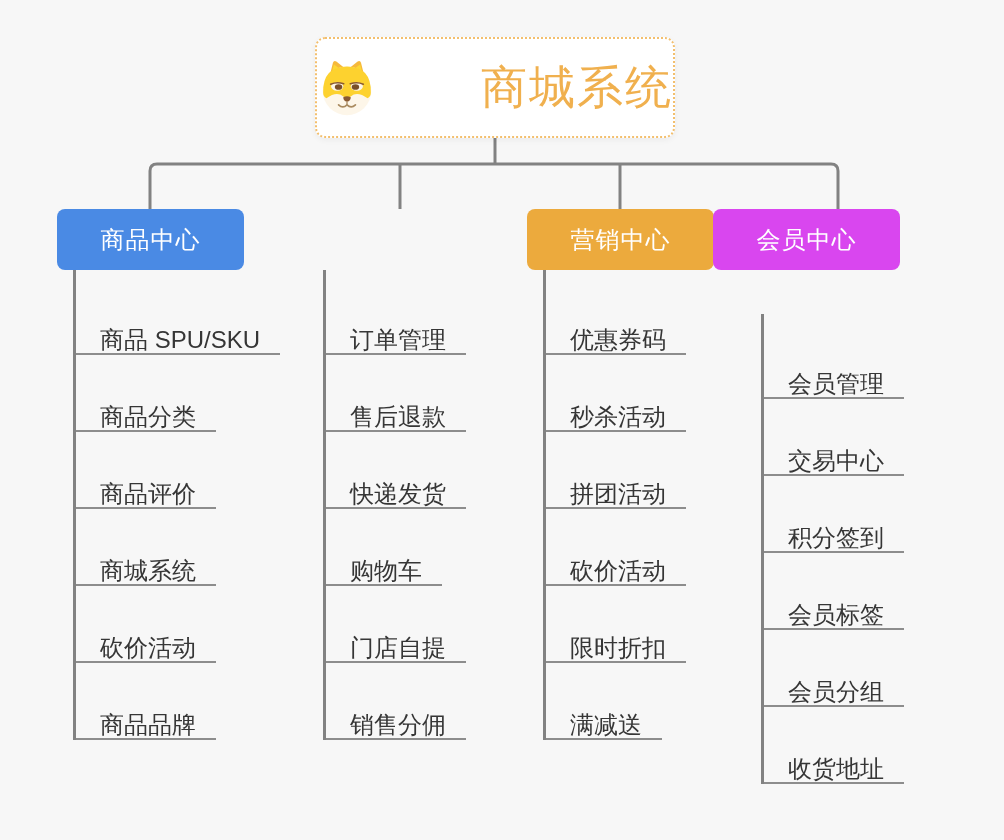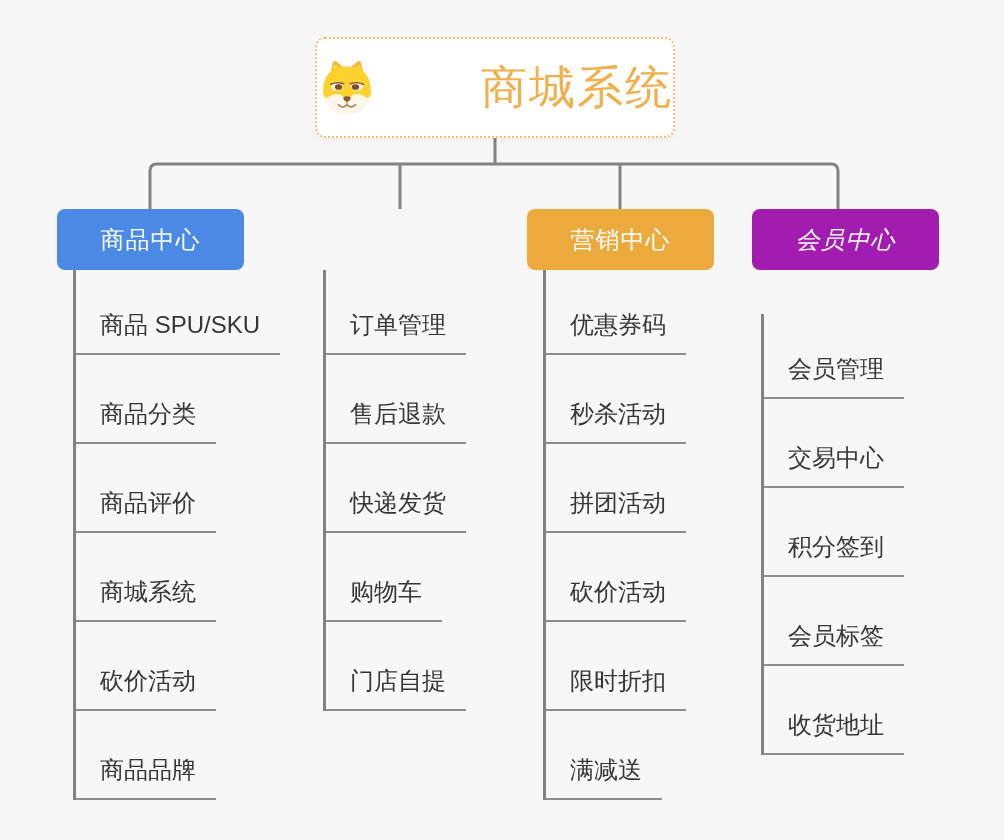--- a/index.html
+++ b/index.html
@@ -60,30 +60,30 @@
     white-space: nowrap;
     cursor: default;
   }
   
   .branch-items {
     position: absolute;
     top: 270px;
     border-left: 3px solid #828282;
   }
   .item {
-    height: 89px;
+    height: 77px;
     display: flex;
     align-items: flex-end;
   }
   .item:first-child { height: 85px; }
   .item-label {
     font-size: 24px;
     color: #363636;
     white-space: nowrap;
-    padding: 0 20px 15px 24px;
+    padding: 0 20px 0 24px;
     border-bottom: 2px solid #8d8d8d;
     line-height: 1.1;
   }
 </style>
 </head>
 <body>
 
 <div class="canvas">
 
   <svg class="connectors" width="1004" height="840" viewBox="0 0 1004 840">
@@ -149,20 +149,23 @@
       </div>
     <div class="item">
         <span class="item-label">快递发货</span>
       </div>
     <div class="item">
         <span class="item-label">购物车</span>
       </div>
     <div class="item">
         <span class="item-label">门店自提</span>
       </div>
+    <div class="item">
+        <span class="item-label">销售分佣</span>
+      </div>
   </div>
 
   <div class="branch-box" style="left: 527px; background-color: rgb(236, 170, 61);">
     <span>营销中心</span>
   </div>
   <div class="branch-items" style="left:543px;">
     <div class="item">
         <span class="item-label">优惠券码</span>
       </div>
     <div class="item">
@@ -175,34 +178,37 @@
         <span class="item-label">砍价活动</span>
       </div>
     <div class="item">
         <span class="item-label">限时折扣</span>
       </div>
     <div class="item">
         <span class="item-label">满减送</span>
       </div>
   </div>
 
-  <div class="branch-box" style="left: 752px; background-color: #a21caf; font-style: italic;">
+  <div class="branch-box" style="left: 713px; background-color: #d946ef;">
     <span>会员中心</span>
   </div>
   <div class="branch-items" style="left:761px;margin-top:44px;">
     <div class="item">
         <span class="item-label">会员管理</span>
       </div>
     <div class="item">
         <span class="item-label">交易中心</span>
       </div>
     <div class="item">
         <span class="item-label">积分签到</span>
       </div>
     <div class="item">
         <span class="item-label">会员标签</span>
       </div>
     <div class="item">
+        <span class="item-label">会员分组</span>
+      </div>
+    <div class="item">
         <span class="item-label">收货地址</span>
       </div>
   </div>
 
 </div>
 
 </body></html>

